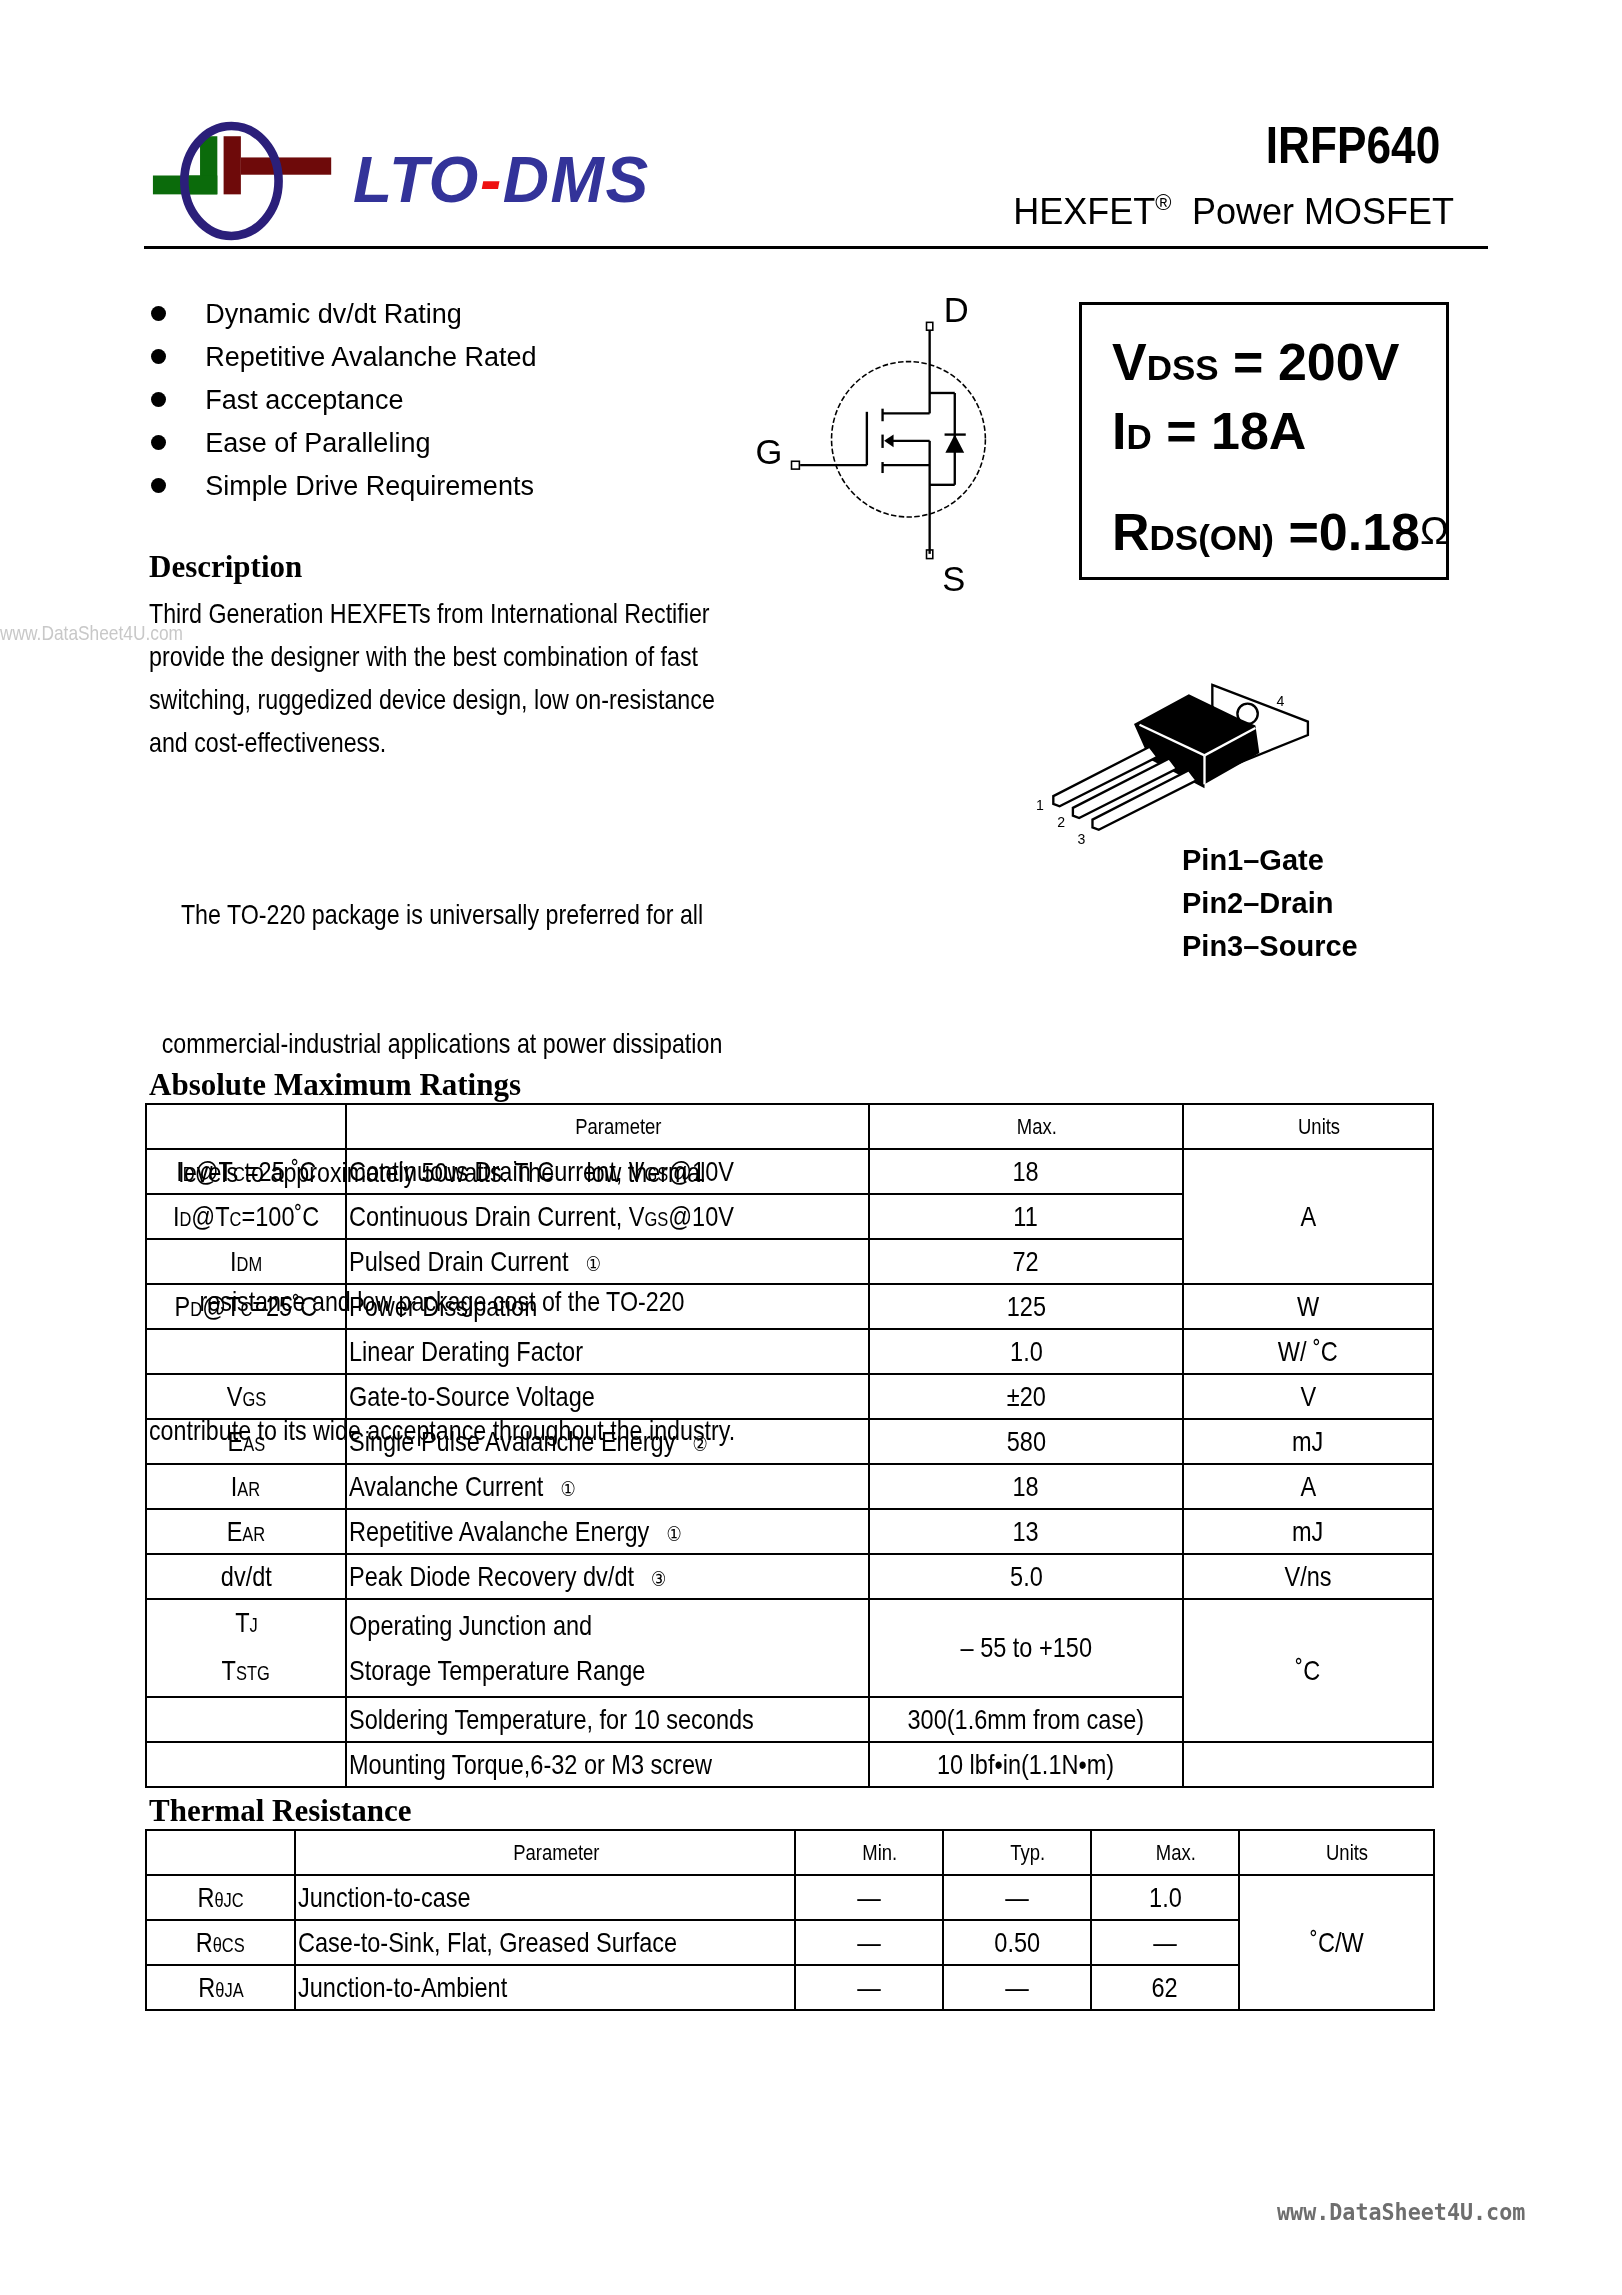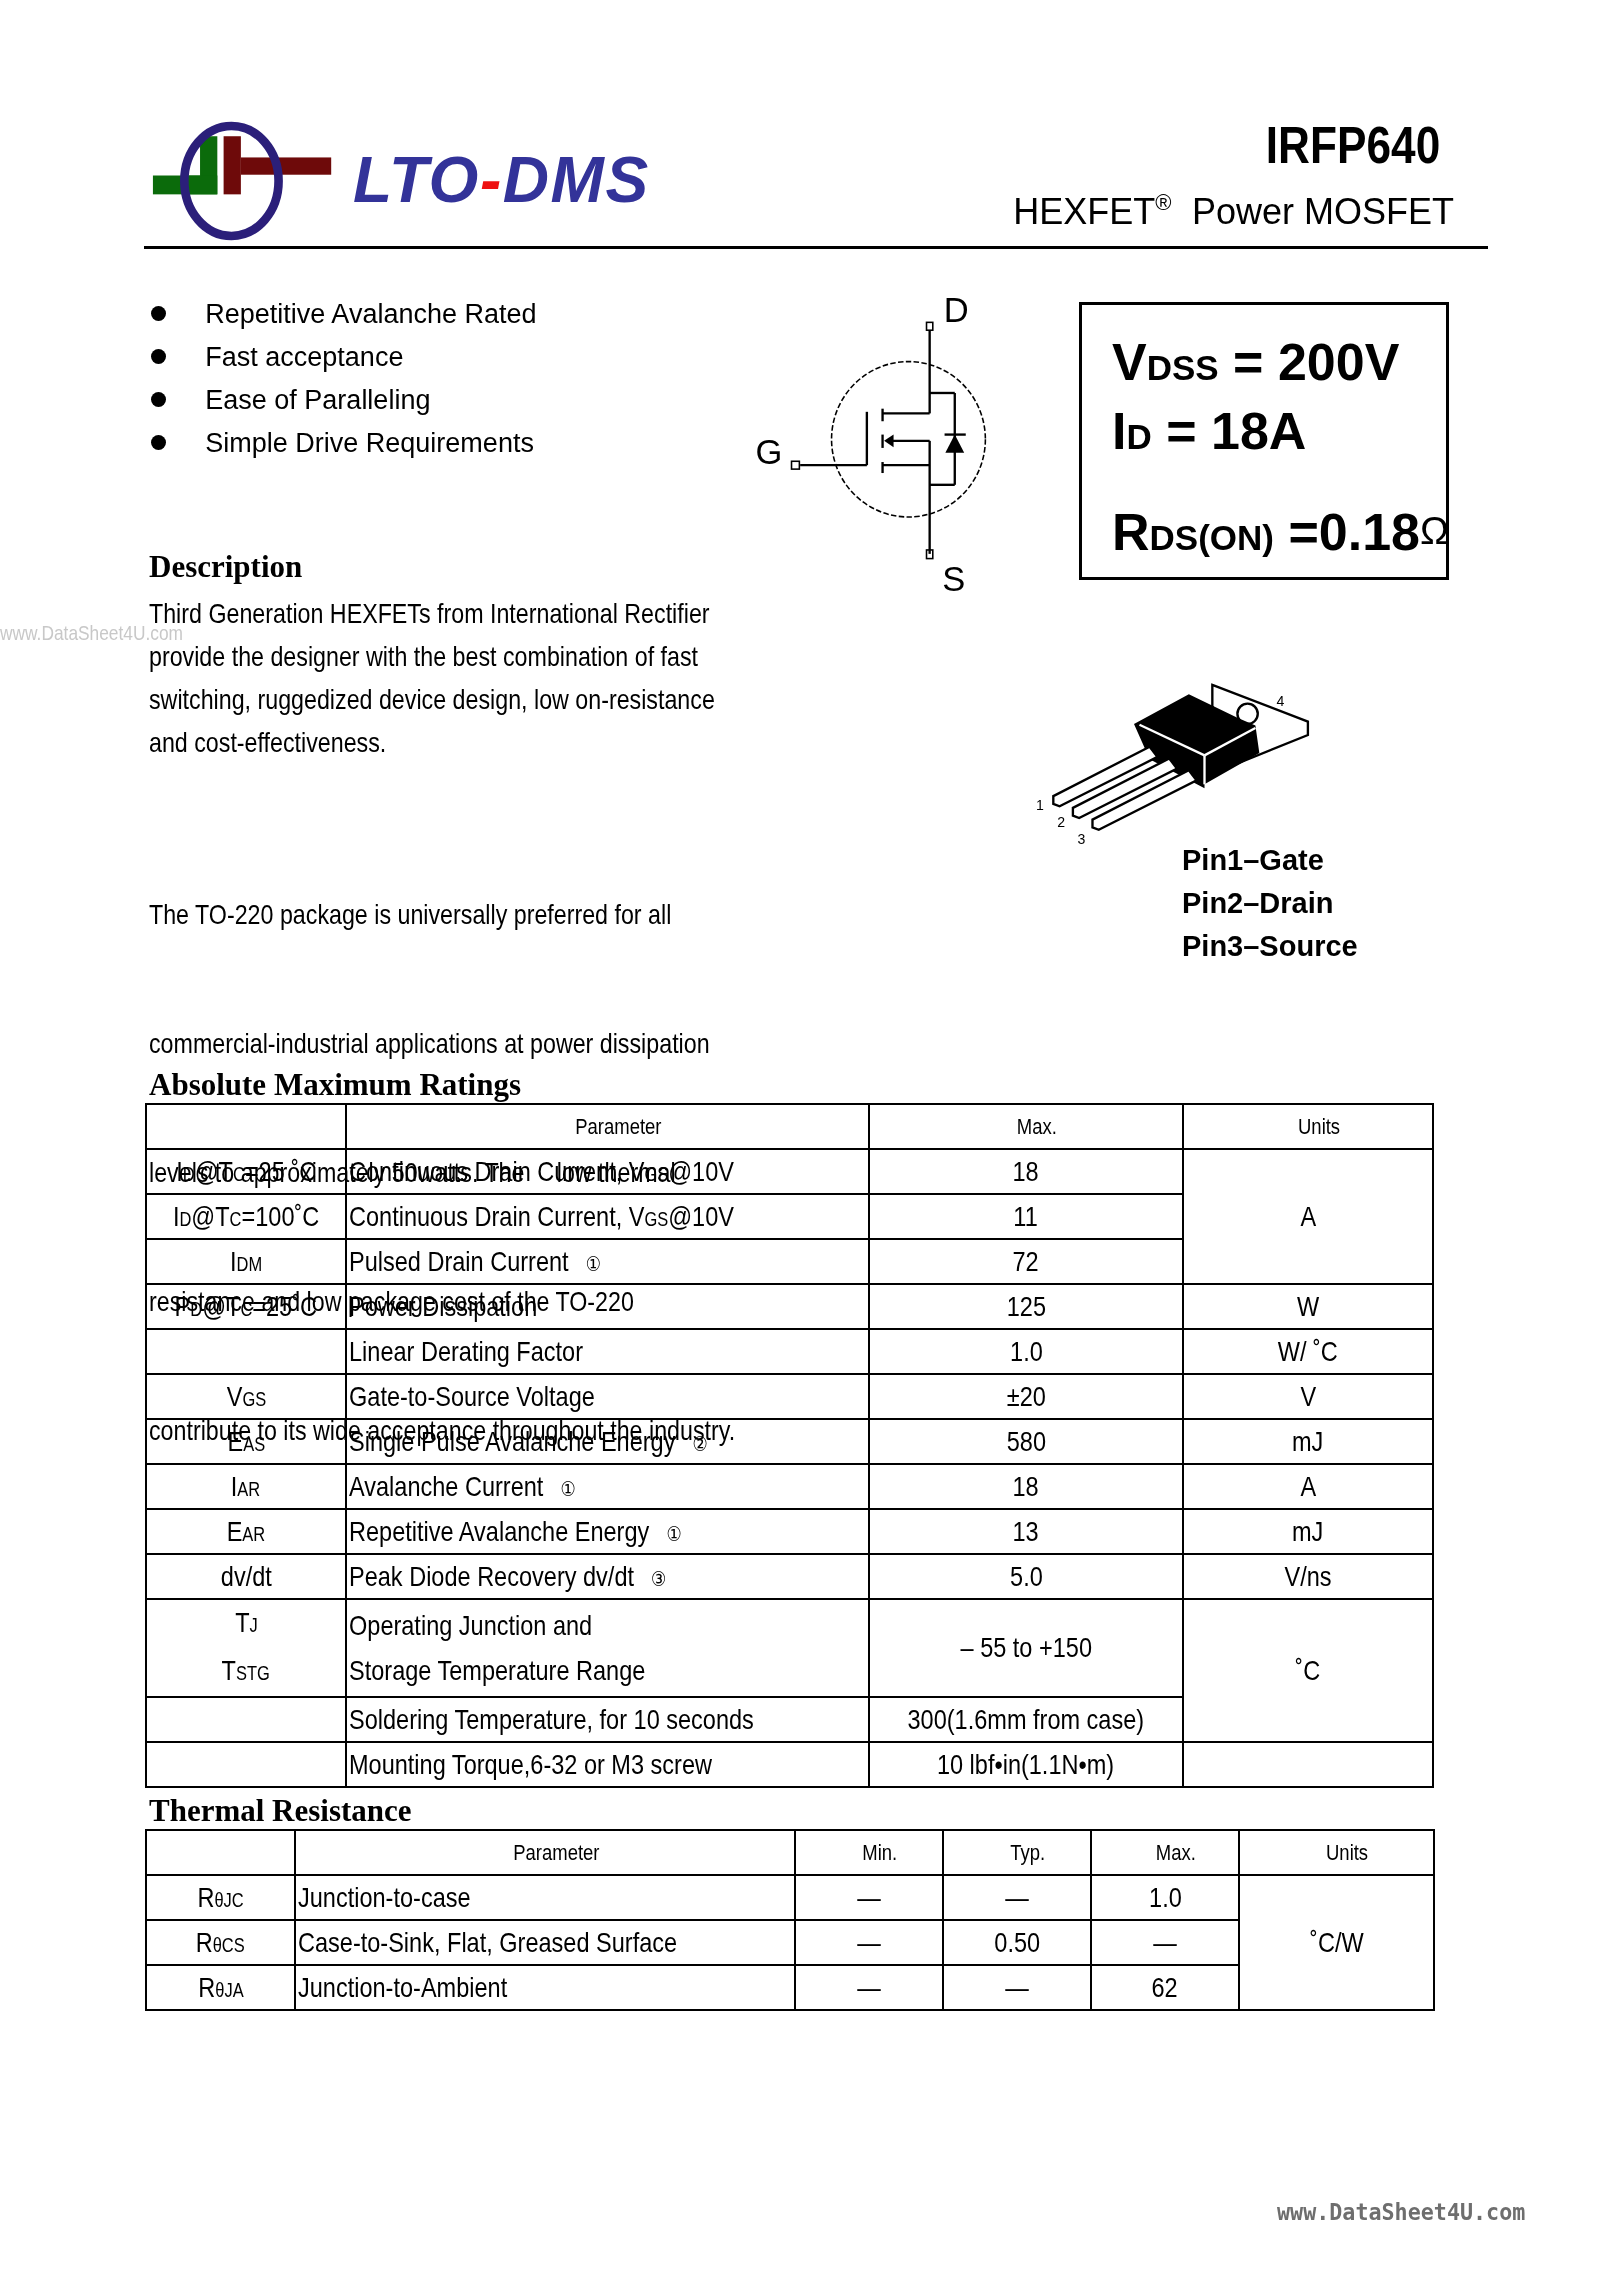--- a/index.html
+++ b/index.html
@@ -88,35 +88,36 @@
     <ellipse cx="105" cy="80" rx="60" ry="70" fill="none" stroke="#2b1f7a" stroke-width="11"></ellipse>
   </svg>
 </div>
 <div class="abs logo-text"><span>LTO</span><span class="dash">-</span><span>DMS</span></div>
 
 <div class="abs part-no">IRFP640</div>
 <div class="abs subtitle"><span class="narrow-s">HEXFET</span><sup>®</sup><span class="gap"></span><span>Power MOSFET</span></div>
 <div class="abs header-rule"></div>
 
 <ul class="abs features">
+  <li><span class="dot"></span><span>Dynamic dv/dt Rating</span></li>
   <li><span class="dot"></span><span>Repetitive Avalanche Rated</span></li>
   <li><span class="dot"></span><span>Fast acceptance</span></li>
   <li><span class="dot"></span><span>Ease of Paralleling</span></li>
   <li><span class="dot"></span><span>Simple Drive Requirements</span></li>
 </ul>
 
 <div class="abs desc-title h-serif">Description</div>
 <div class="abs para para1">
   <span class="line">Third Generation HEXFETs from International Rectifier</span>
   <span class="line">provide the designer with the best combination of fast</span>
   <span class="line">switching, ruggedized device design, low on-resistance</span>
   <span class="line">and cost-effectiveness.</span>
 </div>
 <div class="abs watermark-side">www.DataSheet4U.com</div>
-<div class="abs para para2" style="white-space:pre;">
+<div class="abs para para2" style="white-space:pre;text-align:center;">
   <span class="line" style="white-space:pre;">The TO-220 package is universally preferred for all</span>
   <span class="line" style="white-space:pre;">commercial-industrial applications at power dissipation</span>
   <span class="line" style="white-space:pre;">levels to approximately 50watts. The     low thermal</span>
   <span class="line" style="white-space:pre;">resistance and low package cost of the TO-220</span>
   <span class="line" style="white-space:pre;">contribute to its wide acceptance throughout the industry.</span>
 </div>
 
 <div class="abs symbol">
   <svg width="259" height="322" viewBox="0 0 330 410">
     <g stroke="#000" stroke-width="3" fill="none">

